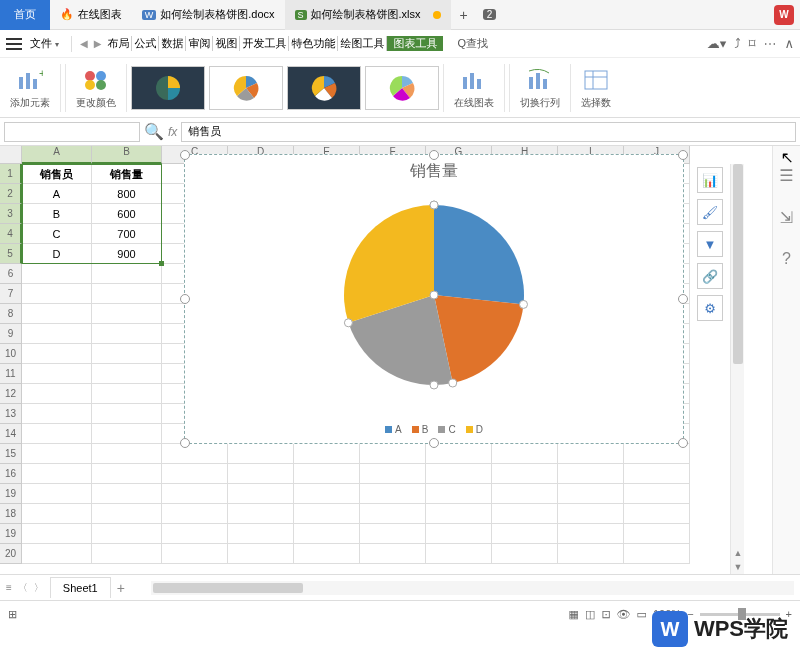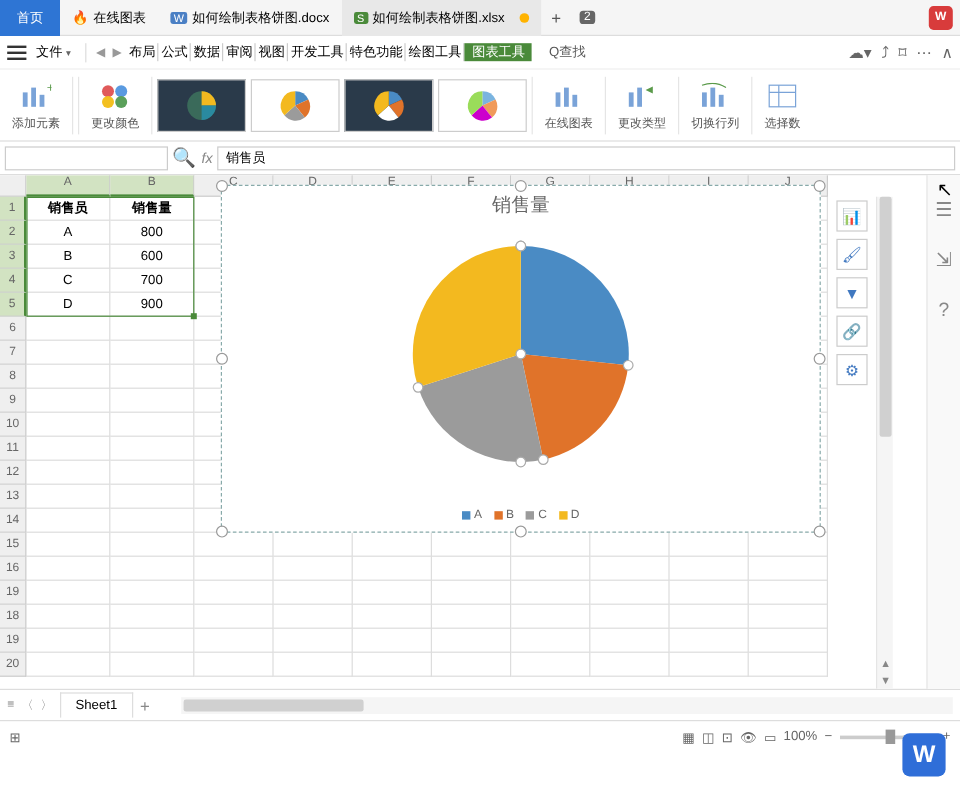--- a/index.html
+++ b/index.html
@@ -234,30 +234,20 @@
     <div class="ribbon-icon">
         <svg width="26" height="22">
           <rect x="2" y="8" width="4" height="12" fill="#7aa3d8"></rect>
           <rect x="9" y="4" width="4" height="16" fill="#7aa3d8"></rect>
           <rect x="16" y="10" width="4" height="10" fill="#7aa3d8"></rect>
         </svg>
       </div>
     <span>在线图表</span>
   </div>
   <span class="ribbon-sep"></span>
-  <div class="ribbon-group">
-    <div class="ribbon-icon">
-        <svg width="26" height="22">
-          <rect x="2" y="8" width="4" height="12" fill="#7aa3d8"></rect>
-          <rect x="9" y="4" width="4" height="16" fill="#7aa3d8"></rect>
-          <path d="M16 6 L22 3 L22 9 Z" fill="#5a9a4a"></path>
-        </svg>
-      </div>
-    <span>更改类型</span>
-  </div>
   <span class="ribbon-sep"></span>
   <div class="ribbon-group">
     <div class="ribbon-icon">
         <svg width="26" height="22">
           <rect x="2" y="8" width="4" height="12" fill="#7aa3d8"></rect>
           <rect x="9" y="4" width="4" height="16" fill="#7aa3d8"></rect>
           <rect x="16" y="10" width="4" height="10" fill="#7aa3d8"></rect>
           <path d="M2 2 Q13 -2 22 4" fill="none" stroke="#5a9a4a"></path>
         </svg>
       </div>
@@ -659,15 +649,16 @@
     <span class="sb-btn">−</span>
     <div class="zoom-slider">
         <div class="zoom-thumb"></div>
       </div>
     <span class="sb-btn">+</span>
   </div>
 </div>
 
 <div class="watermark">
   <div class="wm-logo">W</div>
+  <span>WPS学院</span>
 </div>
 
 <div class="cursor-ptr">↖</div>
 
 </body></html>

